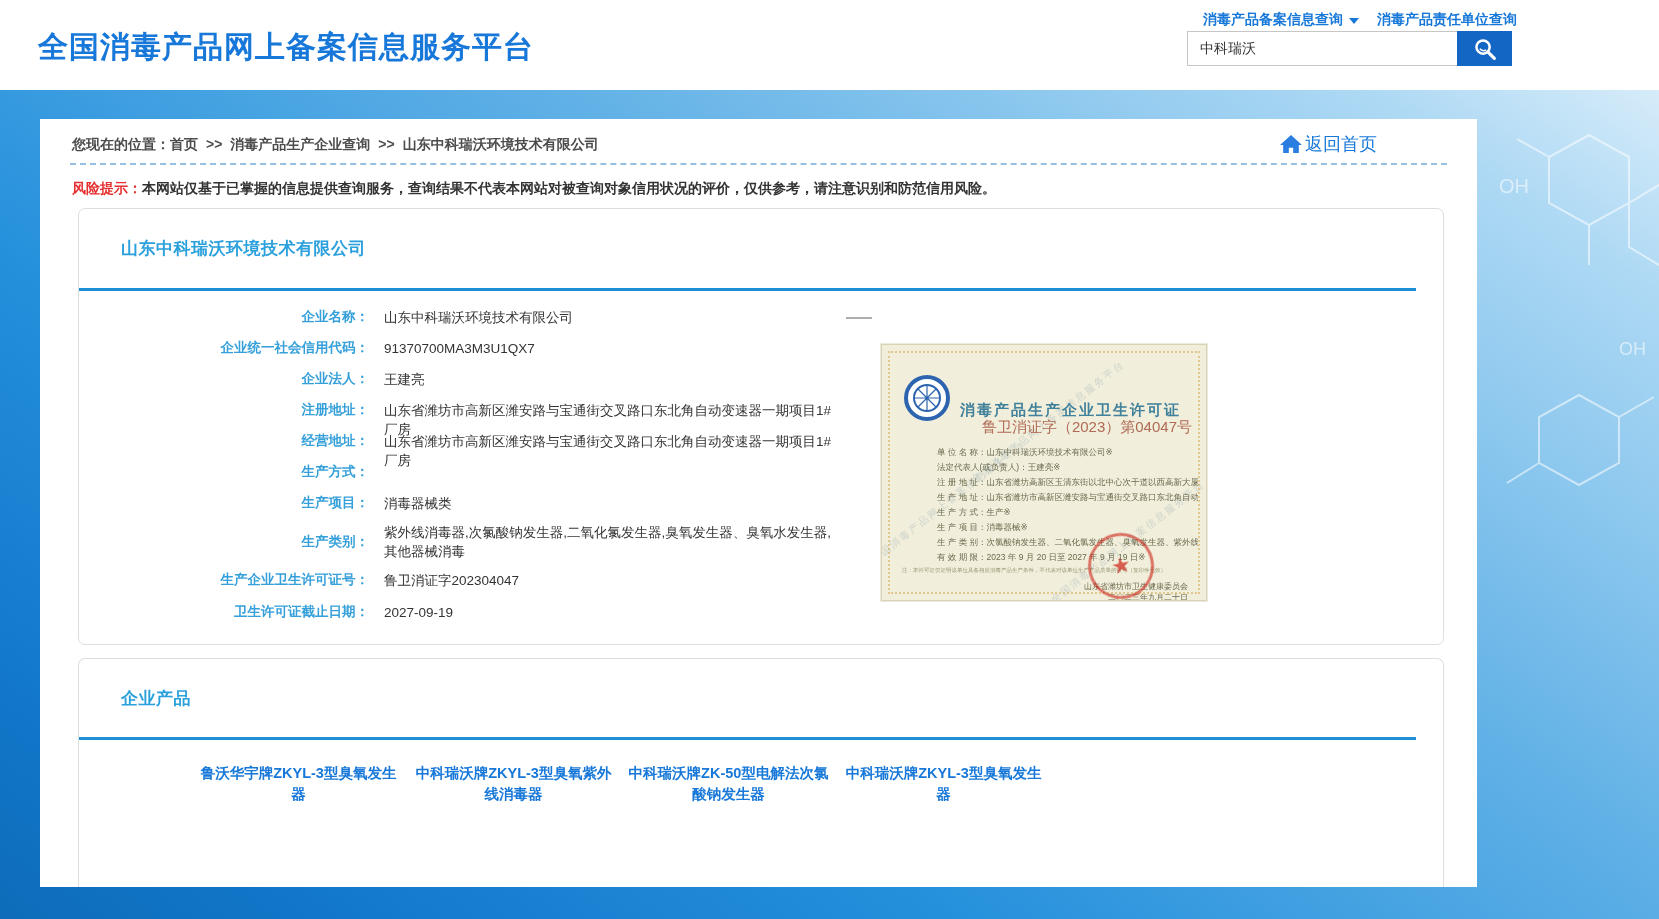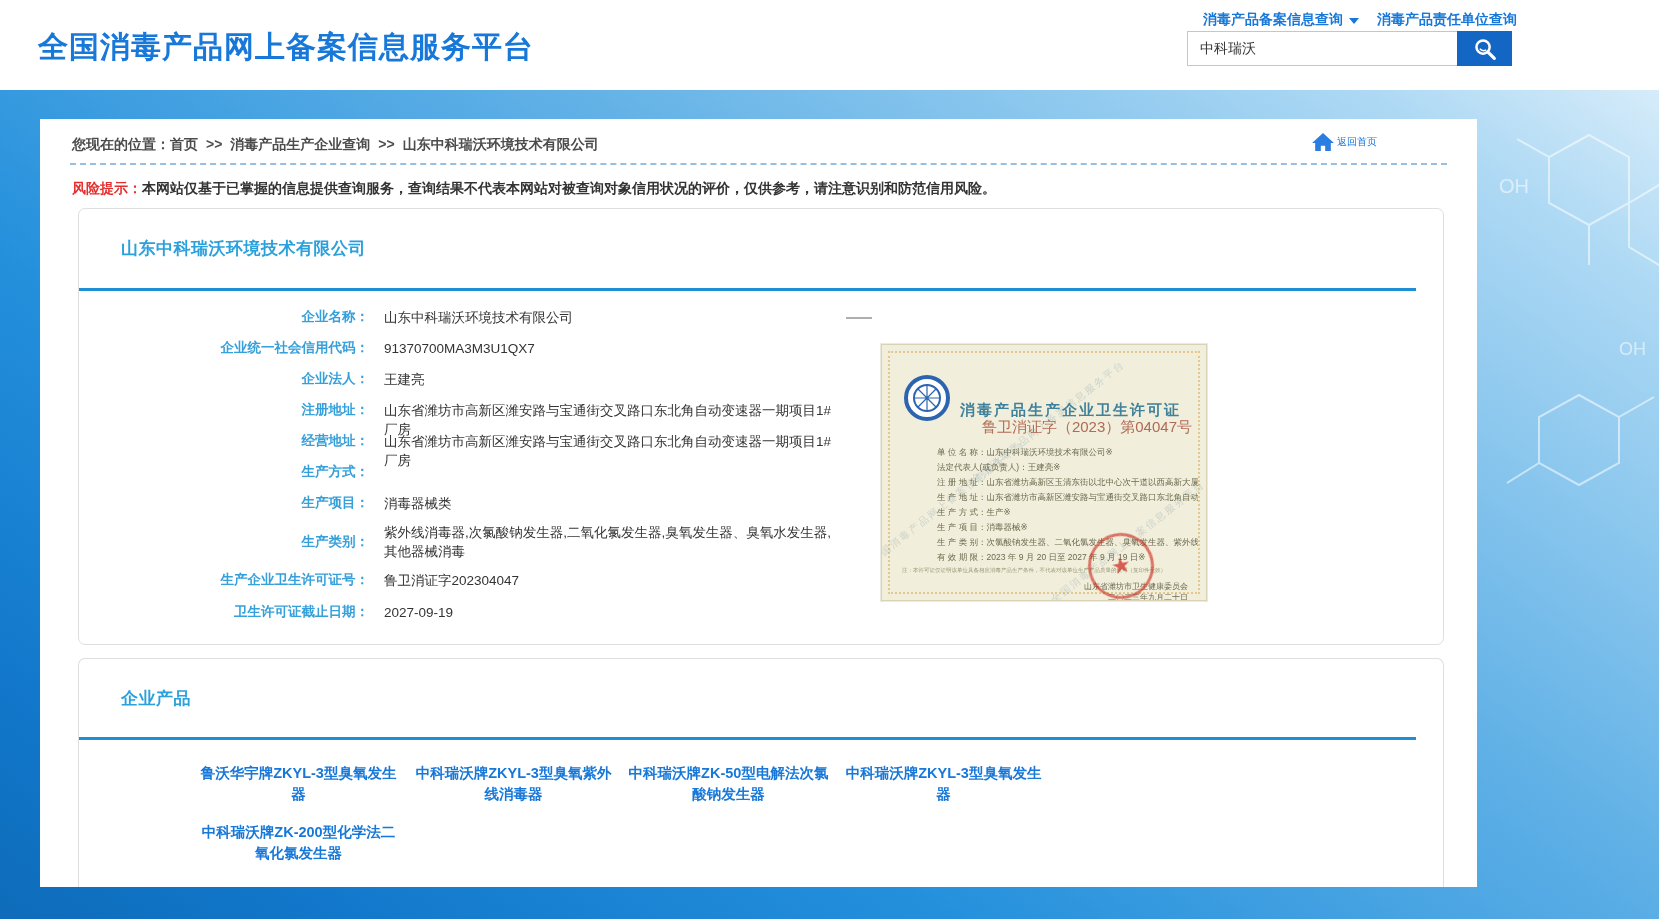--- a/index.html
+++ b/index.html
@@ -18,21 +18,21 @@
   .search-wrap { position:absolute; left:1187px; top:31px; width:325px; height:35px; display:flex; }
   .search-input { flex:1; border:1px solid #c6c6c6; border-right:none; font-size:14px; padding:12px 12px; color:#333; outline:none; font-family:inherit; }
   .search-btn { width:55px; height:35px; background:#1466c4; border:none; display:flex; align-items:center; justify-content:center; cursor:pointer; }
   
   .bg-deco { position:absolute; right:0; top:95px; width:190px; height:480px; pointer-events:none; z-index:1; opacity:.55; }
   
   .container { position:absolute; left:40px; top:119px; width:1437px; height:768px; background:#ffffff; z-index:4; overflow:hidden; }
   .breadcrumb { position:absolute; left:32px; top:17px; font-size:14px; font-weight:bold; color:#4c4c4c; white-space:nowrap; }
   .breadcrumb a { color:#4c4c4c; text-decoration:none; cursor:pointer; }
   .crumb-sep { margin:0 8px; }
-  .return-home { position:absolute; right:100px; top:13px; display:flex; align-items:center; gap:3px; font-size:10px; color:#1778d9; text-decoration:none; cursor:pointer; }
+  .return-home { position:absolute; right:100px; top:13px; display:flex; align-items:center; gap:3px; font-size:18px; color:#1778d9; text-decoration:none; cursor:pointer; }
   .dashed-sep { position:absolute; left:30px; right:30px; top:44px; border-top:2px dashed #74aad9; opacity:.75; }
   .risk { position:absolute; left:32px; top:61px; font-size:14px; font-weight:bold; color:#333; white-space:nowrap; }
   .risk .risk-label { color:#e62e2e; }
   
   .card { position:absolute; left:38px; width:1366px; background:#fff; border:1px solid #dedede; border-radius:7px; }
   .card1 { top:89px; height:437px; }
   .card2 { top:539px; height:250px; border-bottom:none; border-radius:7px 7px 0 0; }
   .card-title { position:absolute; left:42px; top:28px; font-size:17px; font-weight:bold; color:#2aa0dc; letter-spacing:.5px; }
   .card-divider { position:absolute; left:0; right:27px; height:3px; background:#1e8fd4; }
   .card1 .card-divider { top:79px; }
@@ -211,17 +211,16 @@
 
   <div class="card card2">
     <div class="card-title">企业产品</div>
     <div class="card-divider"></div>
 
     <div class="products-grid">
       <a class="product-link">鲁沃华宇牌ZKYL-3型臭氧发生器</a>
       <a class="product-link">中科瑞沃牌ZKYL-3型臭氧紫外线消毒器</a>
       <a class="product-link">中科瑞沃牌ZK-50型电解法次氯酸钠发生器</a>
       <a class="product-link">中科瑞沃牌ZKYL-3型臭氧发生器</a>
-      <a class="product-link">中科瑞沃牌ZK-200型化学法二氧化氯发生器</a>
     </div>
   </div>
 
 </div>
 
 </body></html>

